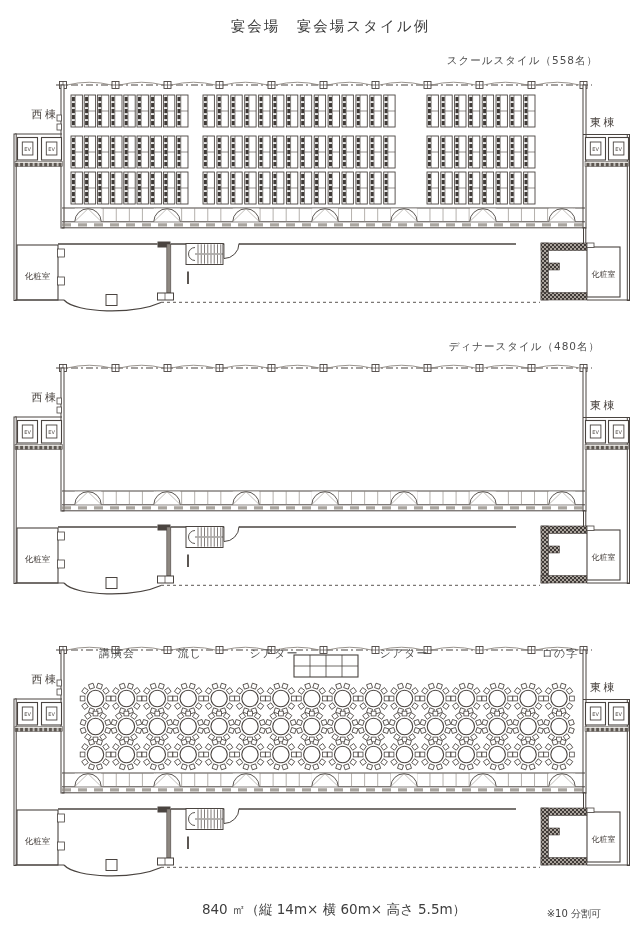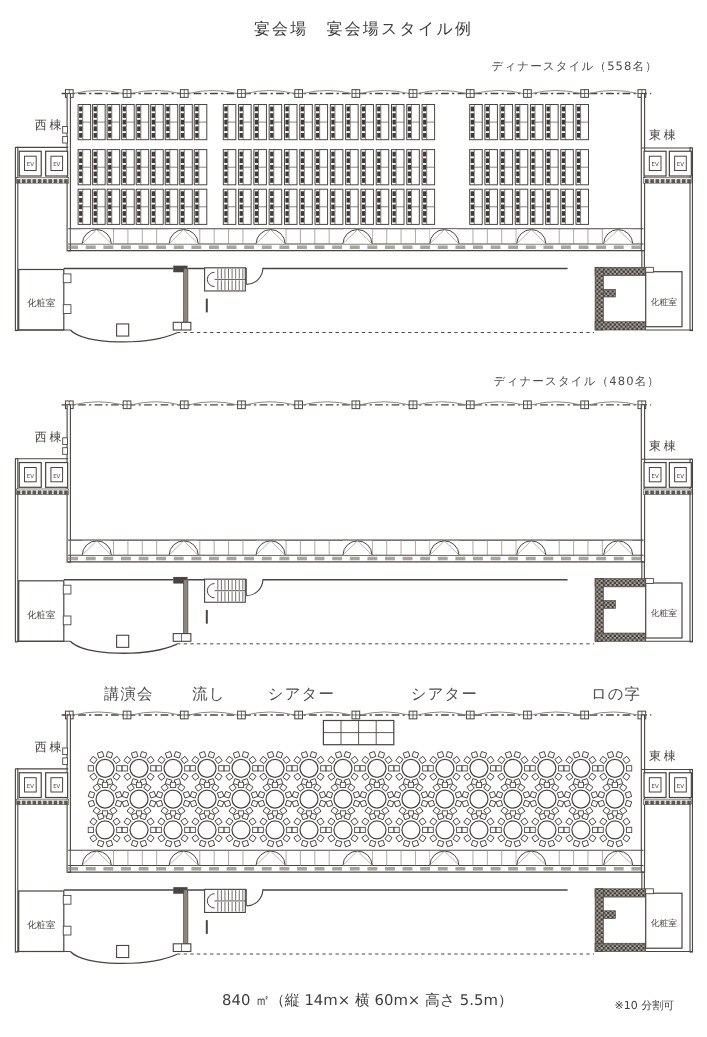--- a/index.html
+++ b/index.html
@@ -4,23 +4,23 @@
 <style>
   html,body{margin:0;padding:0;background:#fff;}
   .page{position:relative;width:643px;height:943px;background:#ffffff;overflow:hidden;
         font-family:"DejaVu Sans","Liberation Sans",sans-serif;color:#4a4a4a;}
   .page svg{position:absolute;left:0;top:0;}
   .title{position:absolute;top:17px;left:0;width:643px;text-align:center;padding-left:18px;box-sizing:border-box;
          font-size:14.5px;letter-spacing:2px;color:#3c3c3c;}
   .plan-label{position:absolute;font-size:10.5px;color:#4d4d4d;letter-spacing:1px;}
   .label-school{top:54px;right:45px;}
   .label-dinner{top:340px;right:43px;text-align:right;}
-  .section-label{position:absolute;top:622px;transform:translateX(-50%);font-size:14px;color:#4d4d4d;letter-spacing:1px;white-space:nowrap;}
+  .section-label{position:absolute;top:646px;transform:translateX(-50%);font-size:11px;color:#4d4d4d;letter-spacing:1px;white-space:nowrap;}
   .f-area{position:absolute;top:901px;left:334px;transform:translateX(-50%);font-size:13.5px;color:#3e3e3e;white-space:nowrap;}
-  .f-note{position:absolute;top:907px;right:30px;font-size:10px;color:#3e3e3e;white-space:nowrap;}
+  .f-note{position:absolute;top:907px;right:42px;font-size:10px;color:#3e3e3e;white-space:nowrap;}
 </style>
 </head>
 <body>
 
 <div class="page">
 
   <svg id="plans-svg" width="643" height="943" viewBox="0 0 643 943">
     <defs>
       <pattern id="hatchP" width="4" height="4" patternUnits="userSpaceOnUse">
         <rect width="4" height="4" fill="#aaa39c"></rect>
@@ -2449,21 +2449,21 @@
             <rect x="553" y="739.5" width="5.5" height="5.5" fill="#fff" stroke="#4a4440" stroke-width="0.8"></rect>
             <rect x="498.5" y="751.8" width="5.5" height="5.5" fill="#fff" stroke="#4a4440" stroke-width="0.8"></rect>
             <rect x="553" y="751.8" width="5.5" height="5.5" fill="#fff" stroke="#4a4440" stroke-width="0.8"></rect>
           </g>
         </g>
       </g>
     </svg>
 
   <div class="title">宴会場　宴会場スタイル例</div>
 
-  <div class="plan-label label-school">ディナースタイル（558名）</div>
+  <div class="plan-label label-school">スクールスタイル（558名）</div>
   <div class="plan-label label-dinner">ディナースタイル（480名）</div>
 
   <div class="section-label" style="left:117px">講演会</div>
   <div class="section-label" style="left:190px">流し</div>
   <div class="section-label" style="left:274px">シアター</div>
   <div class="section-label" style="left:404px">シアター</div>
   <div class="section-label" style="left:560px">ロの字</div>
 
   <div class="f-area">840 ㎡（縦 14m× 横 60m× 高さ 5.5m）</div>
   <div class="f-note">※10 分割可</div>

